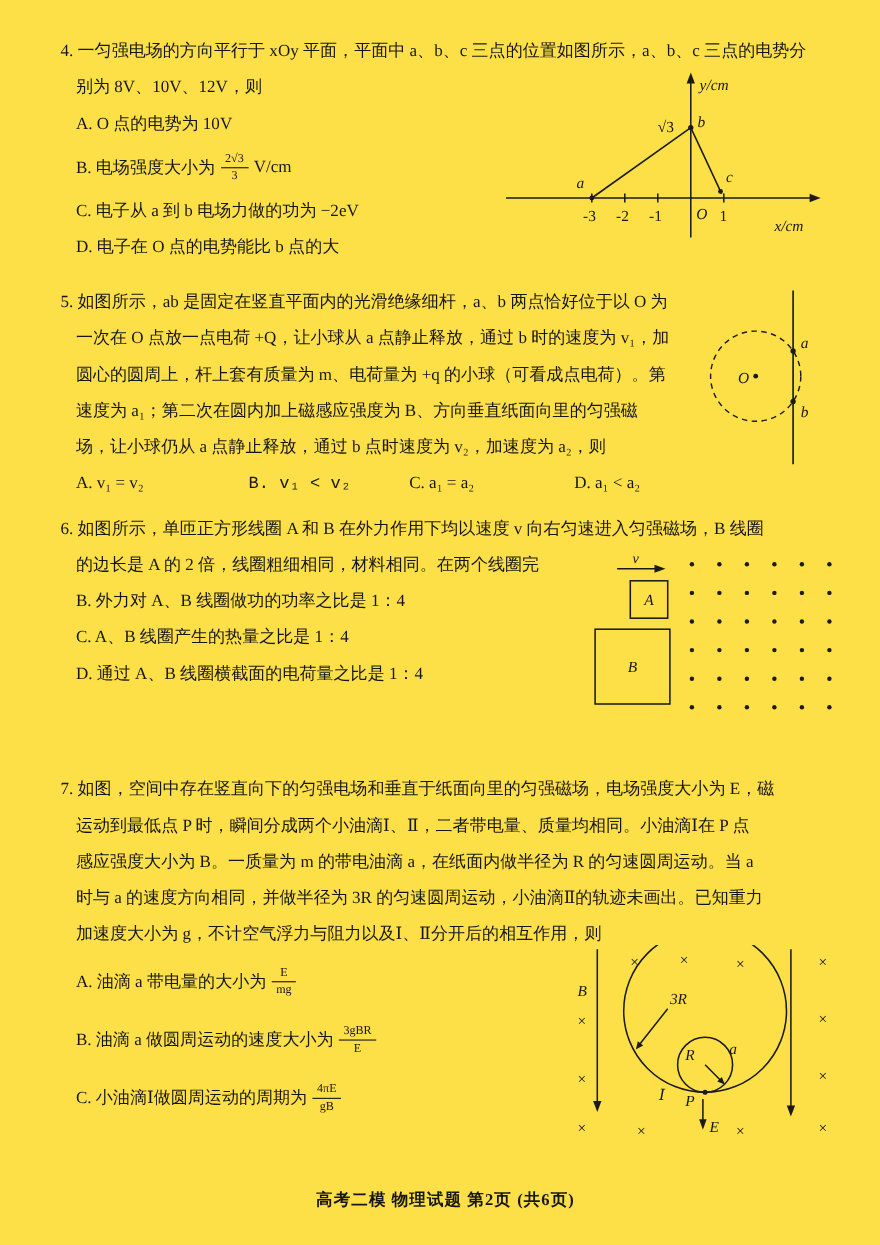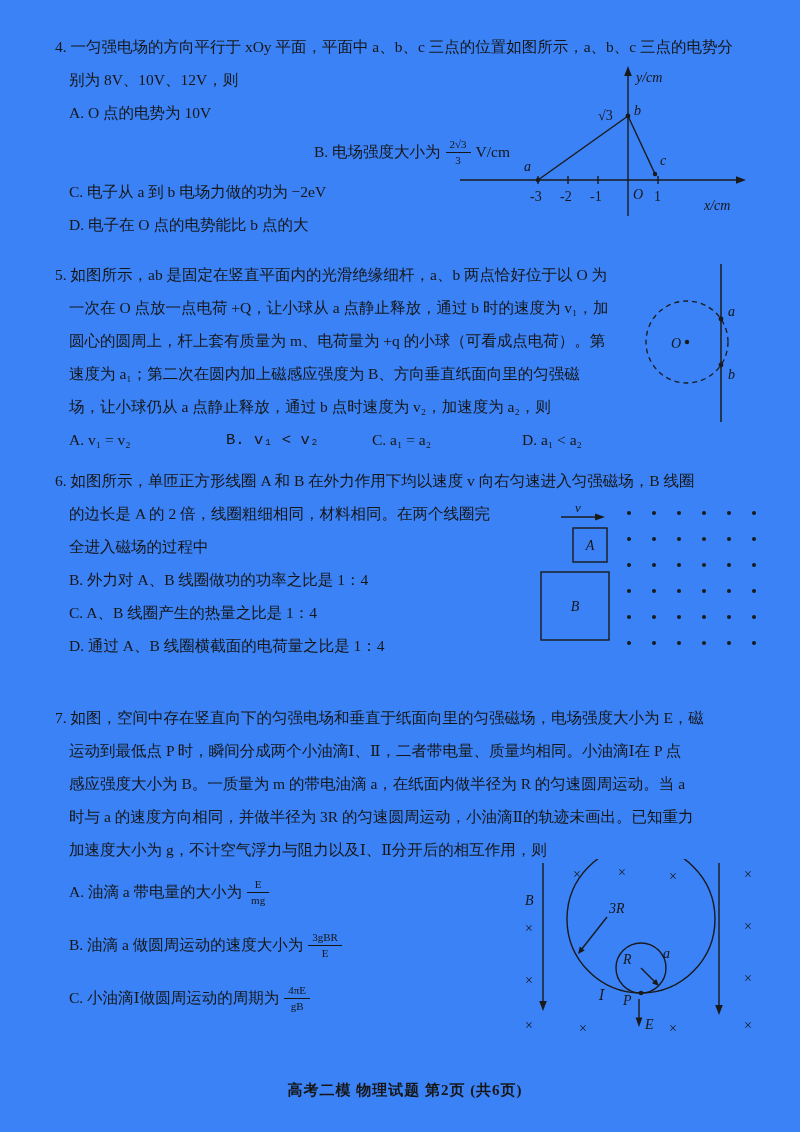--- a/index.html
+++ b/index.html
@@ -1,26 +1,26 @@
 <!DOCTYPE html>
 <html><head>
 <meta charset="utf-8">
 <style>
   * { margin:0; padding:0; box-sizing:border-box; }
   html,body { width:800px; height:1132px; }
   body { background:#f4f4f2; font-family:"Liberation Serif","DejaVu Serif",serif; color:#161616; }
-  .page { position:relative; width:800px; height:1132px; background:#3b82f6; padding:30px 45px 0 55px; overflow:hidden; }
+  .page { position:relative; width:800px; height:1132px; background:#fde047; padding:30px 45px 0 55px; overflow:hidden; }
   .q { position:relative; }
   #q4 { height:228px; }
   #q5 { height:206px; }
   #q6 { height:237px; }
   #q7 { height:364px; }
   .line { font-size:15.5px; line-height:33px; white-space:nowrap; }
   .indent { padding-left:14px; }
-  .fopt { display:flex; align-items:center; height:46px; font-size:15.5px; white-space:nowrap;justify-content:center; }
+  .fopt { display:flex; align-items:center; height:46px; font-size:15.5px; white-space:nowrap; }
   .fopt7 { display:flex; align-items:center; height:53px; font-size:15.5px; white-space:nowrap; }
   .frac { display:inline-block; vertical-align:middle; text-align:center; line-height:1.15; font-size:11px; margin:0 5px; }
   .frac .num { display:block; border-bottom:1.2px solid #161616; padding:0 4px 1px; }
   .frac .den { display:block; padding:1px 4px 0; }
   .q5opts { display:flex; font-size:15.5px; line-height:34px; padding-left:14px; margin-top:0; white-space:nowrap; }
   .q5opts .o1 { width:157px; } .q5opts .o2 { width:146px;font-family:Liberation Mono, monospace; } .q5opts .o3 { width:150px; }
   .diagram { position:absolute; }
   svg text { font-family:"Liberation Serif","DejaVu Serif",serif; fill:#161616; }
   .footer { text-align:center; font-weight:bold; font-size:15px; margin-top:16px; letter-spacing:1px; }
 </style>
@@ -105,21 +105,20 @@
           <text x="85" y="56">a</text>
           <text x="85" y="119">b</text>
         </g>
       </svg>
     </div>
   </section>
 
   <section class="q" id="q6">
     <div class="line">6. 如图所示，单匝正方形线圈 A 和 B 在外力作用下均以速度 v 向右匀速进入匀强磁场，B 线圈</div>
     <div class="line indent">的边长是 A 的 2 倍，线圈粗细相同，材料相同。在两个线圈完</div>
-    <div class="line indent">全进入磁场的过程中</div>
     <div class="line indent">B. 外力对 A、B 线圈做功的功率之比是 1：4</div>
     <div class="line indent">C. A、B 线圈产生的热量之比是 1：4</div>
     <div class="line indent">D. 通过 A、B 线圈横截面的电荷量之比是 1：4</div>
 
     <div class="diagram" style="left:470px; top:37px;">
       <svg width="232" height="152" viewBox="0 0 232 152">
         <line x1="36" y1="16" x2="72" y2="16" stroke="#1a1a1a" stroke-width="1.4"></line>
         <polygon points="80,16 70,12.4 70,19.6" fill="#1a1a1a"></polygon>
         <text x="50" y="11" font-size="13" font-style="italic">v</text>
         <rect x="48" y="27" width="34" height="34" fill="none" stroke="#1a1a1a" stroke-width="1.4"></rect>

